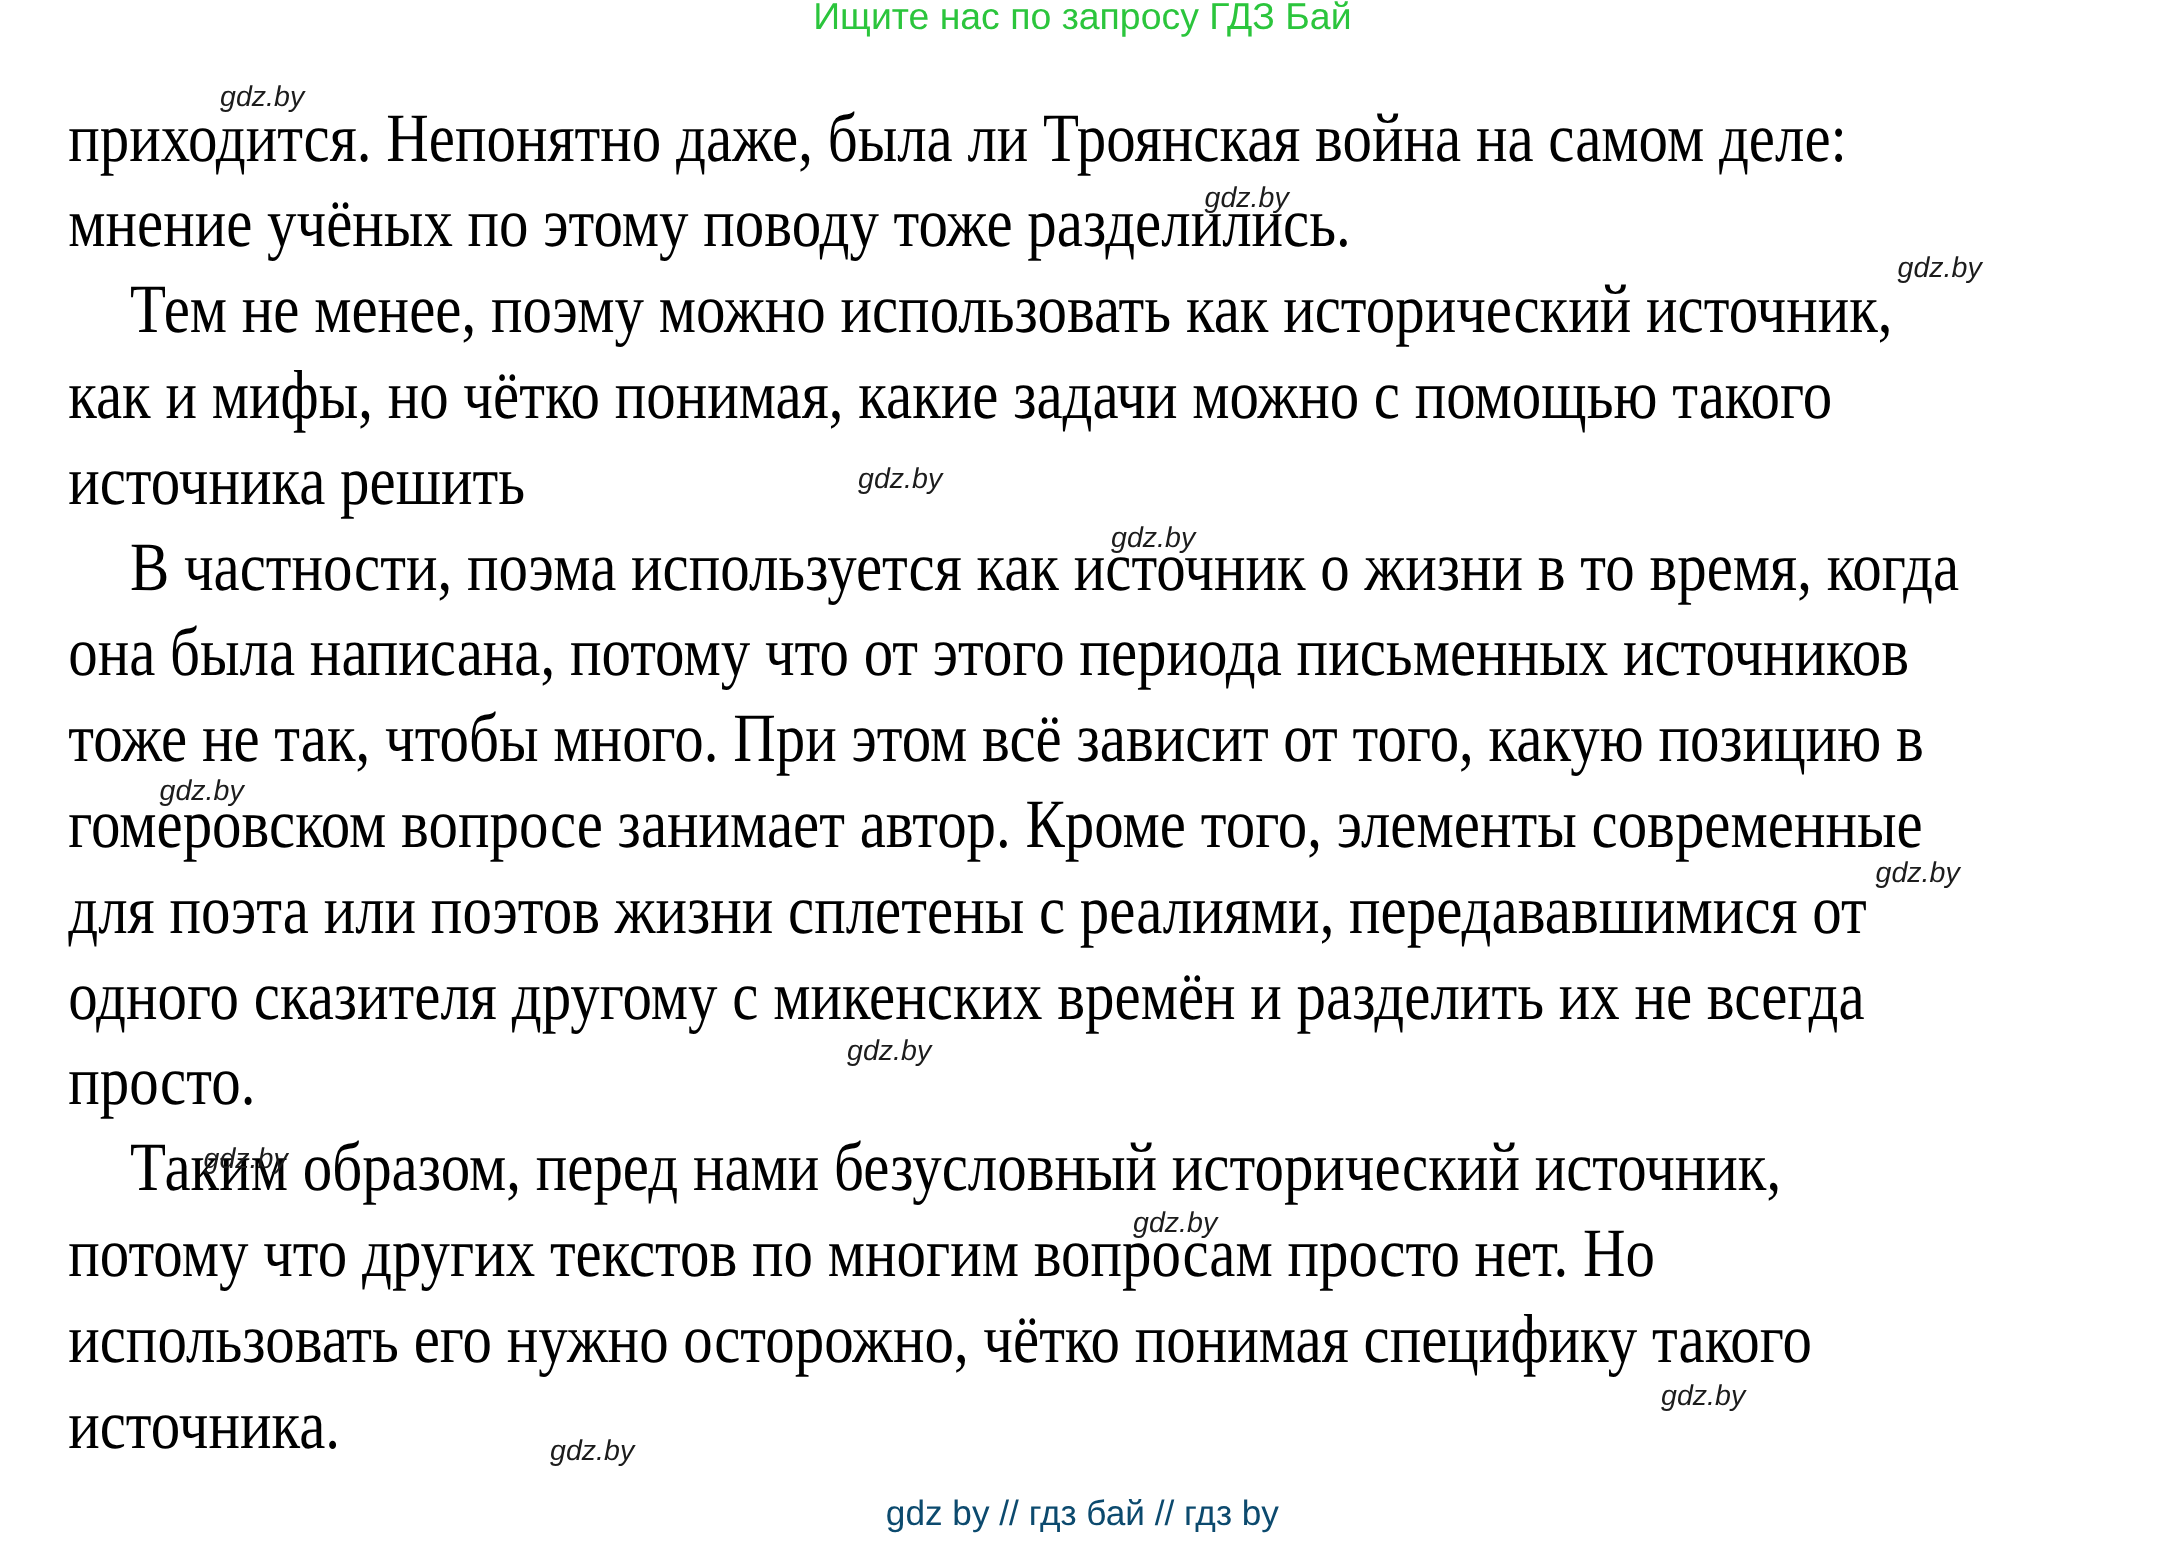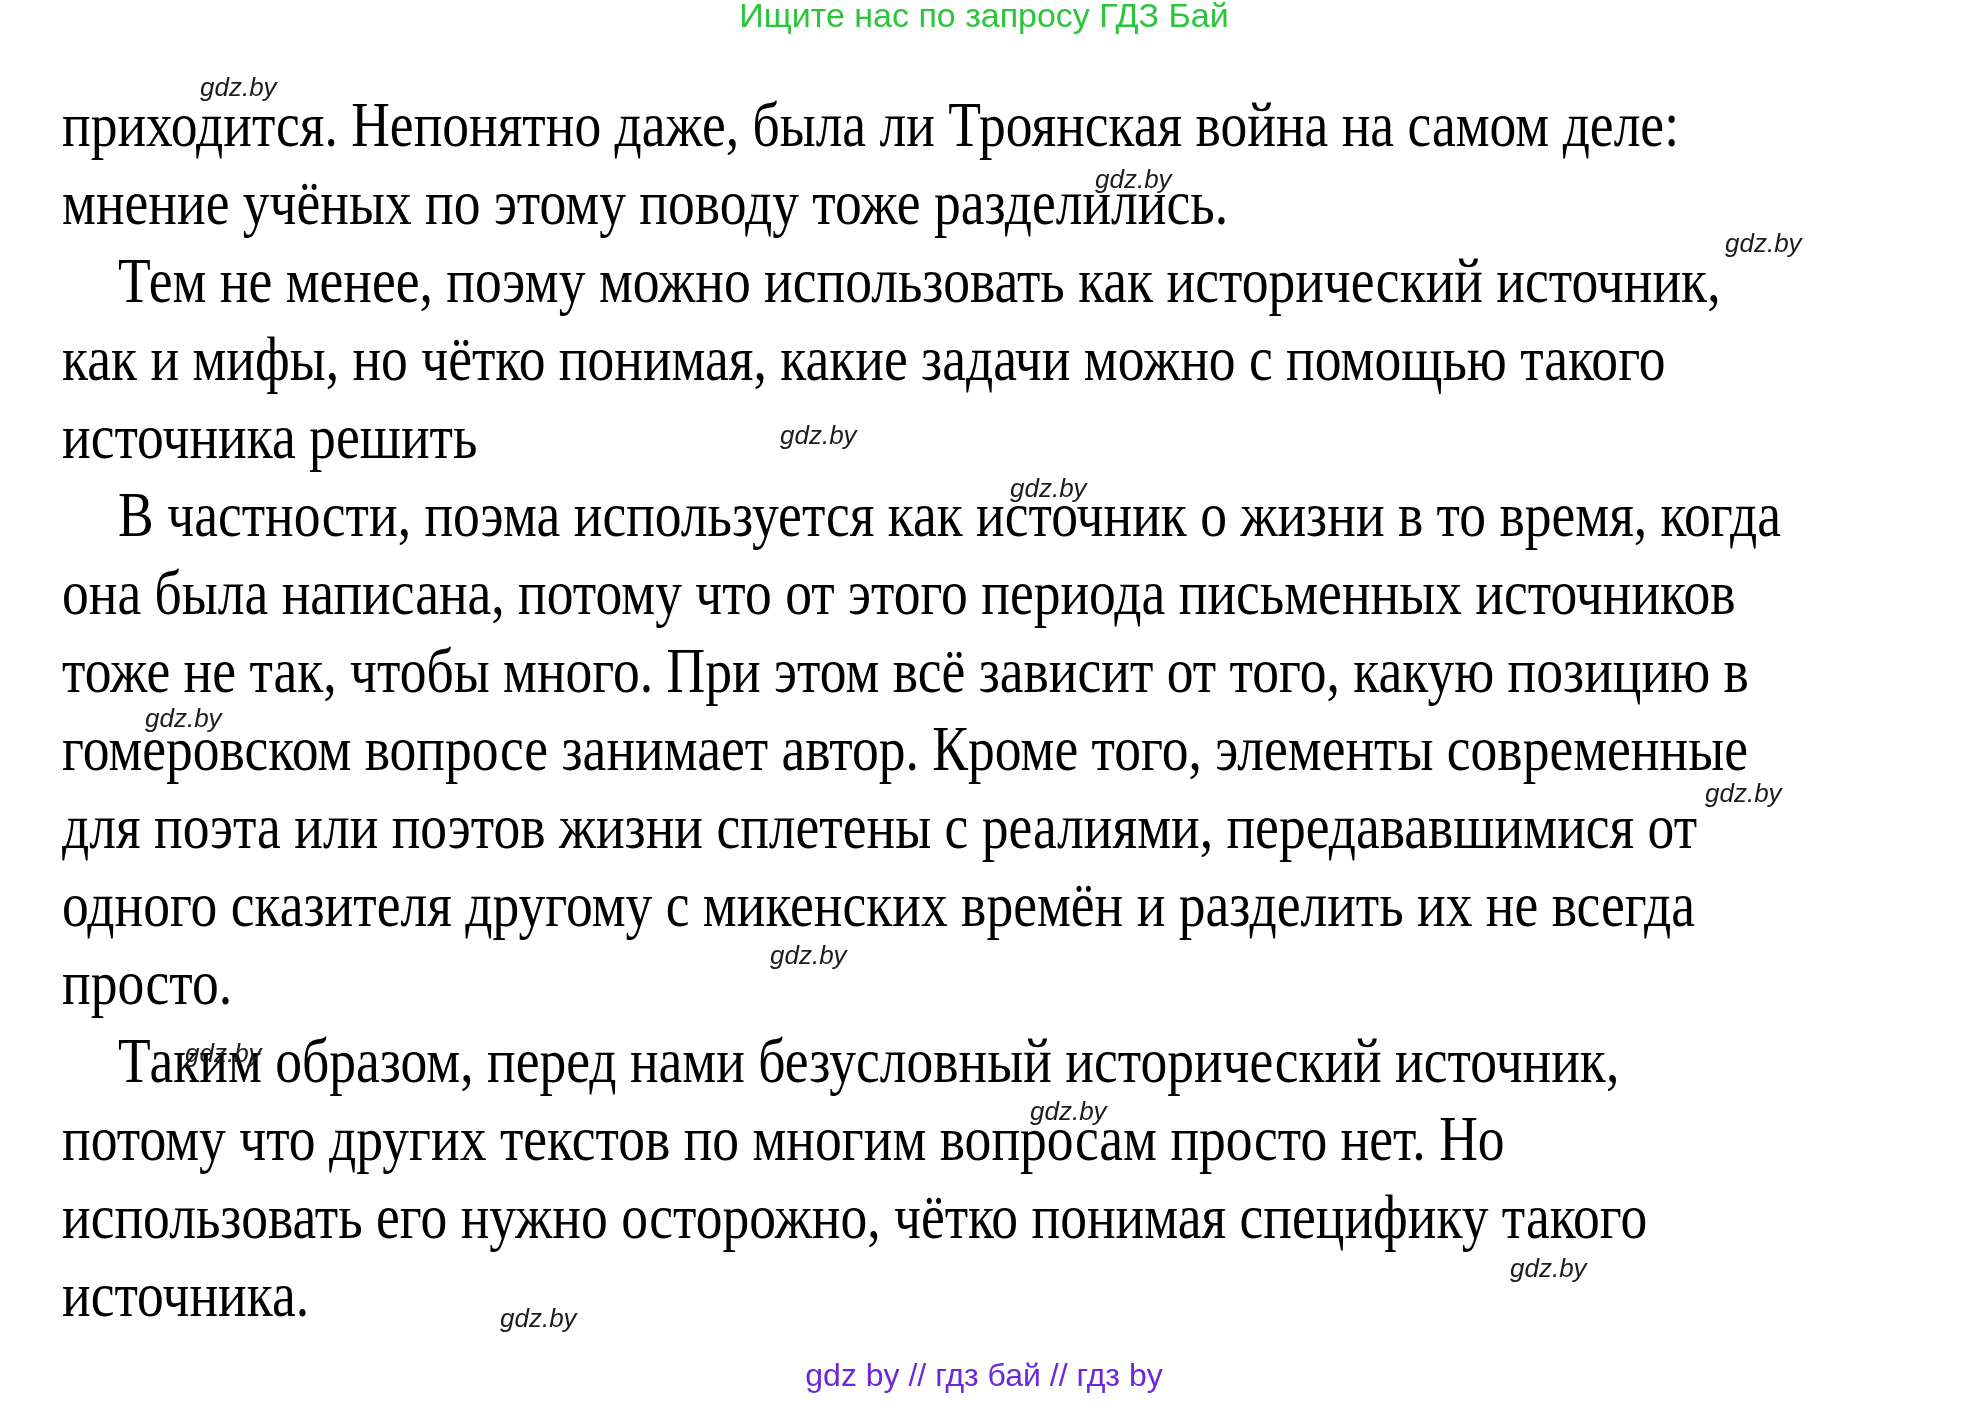--- a/index.html
+++ b/index.html
@@ -70,21 +70,21 @@
 
     
     .footer-queries {
       position: absolute;
       bottom: 8px;
       left: 0;
       width: 100%;
       text-align: center;
       font-family: "Liberation Sans", "DejaVu Sans", sans-serif;
       font-size: 32px;
-      color: #6d28d9;
+      color: #0c4a6e;
       white-space: nowrap;
     }
   </style>
 </head>
 <body>
 
 <div class="promo-header">Ищите нас по запросу ГДЗ Бай</div>
 
 <div class="doc-text">
   <div class="line">приходится. Непонятно даже, была ли Троянская война на самом деле:</div>

